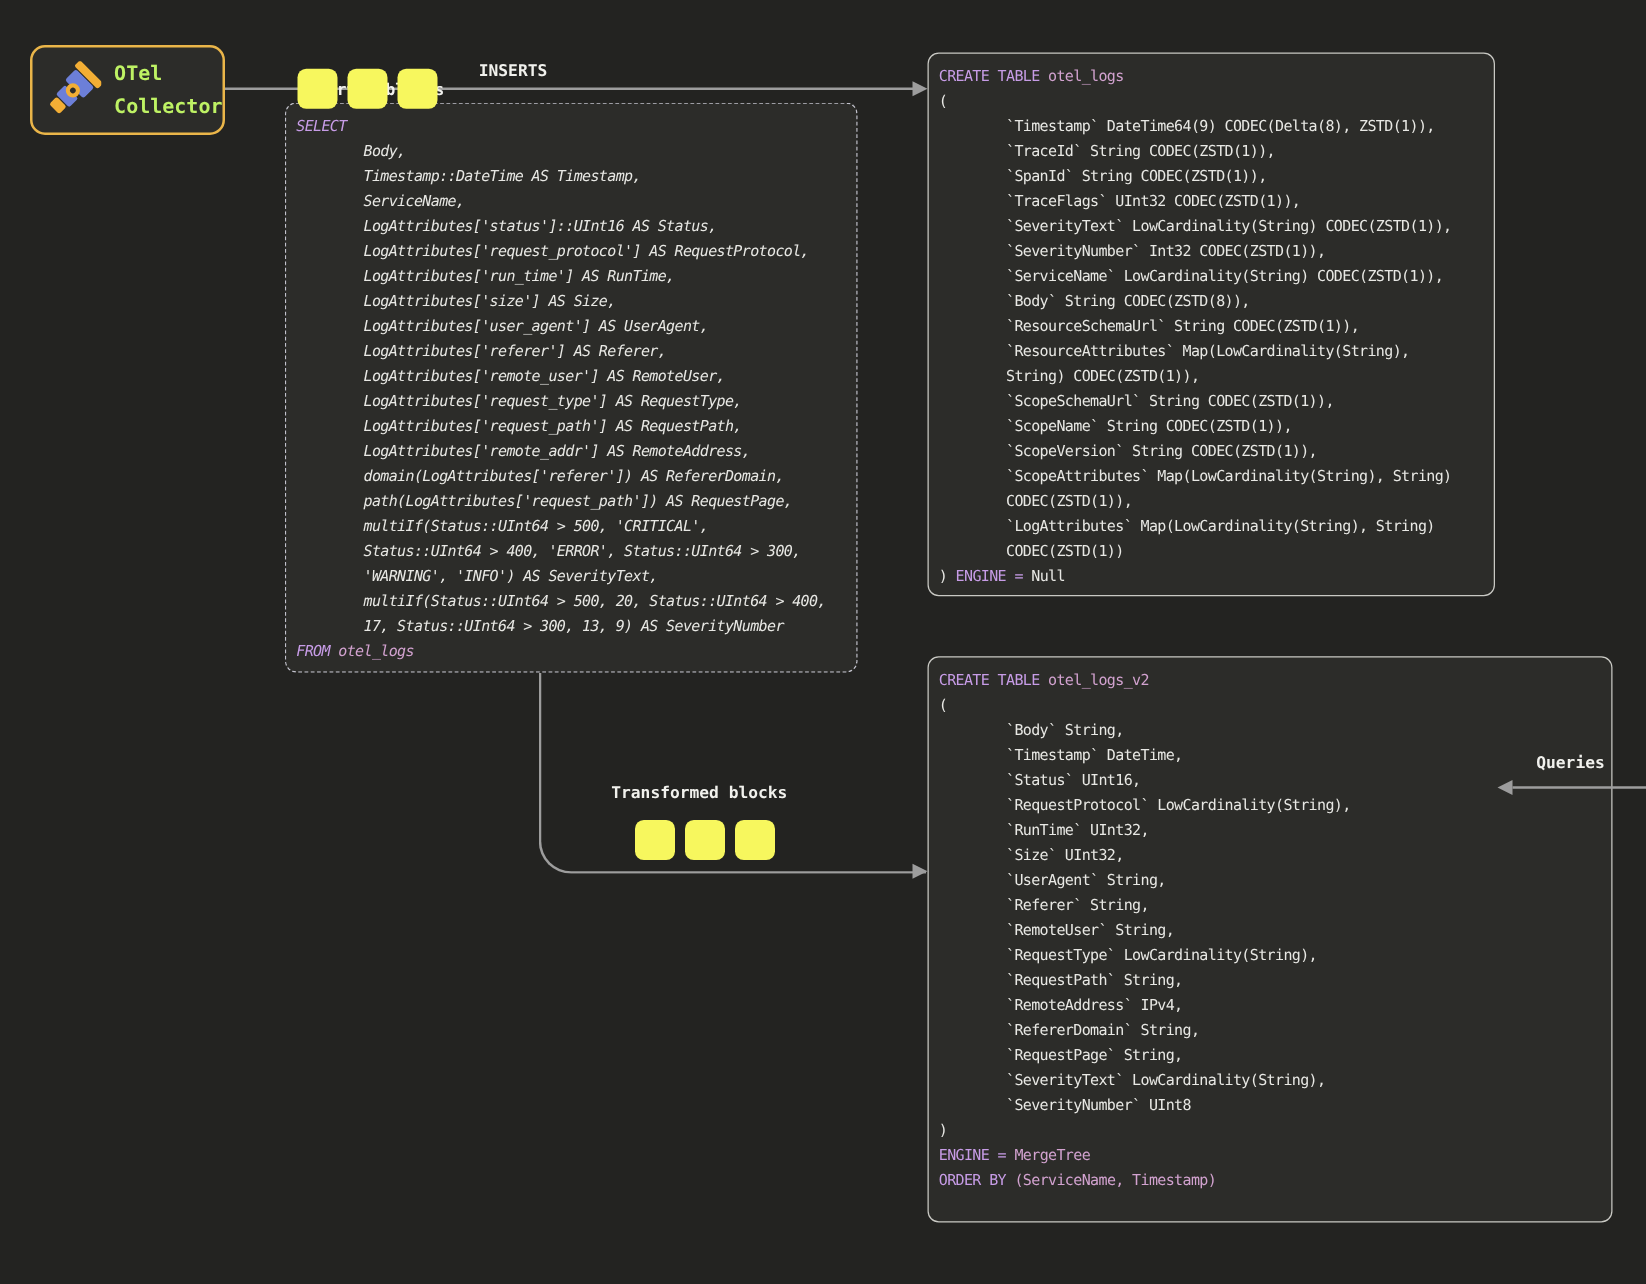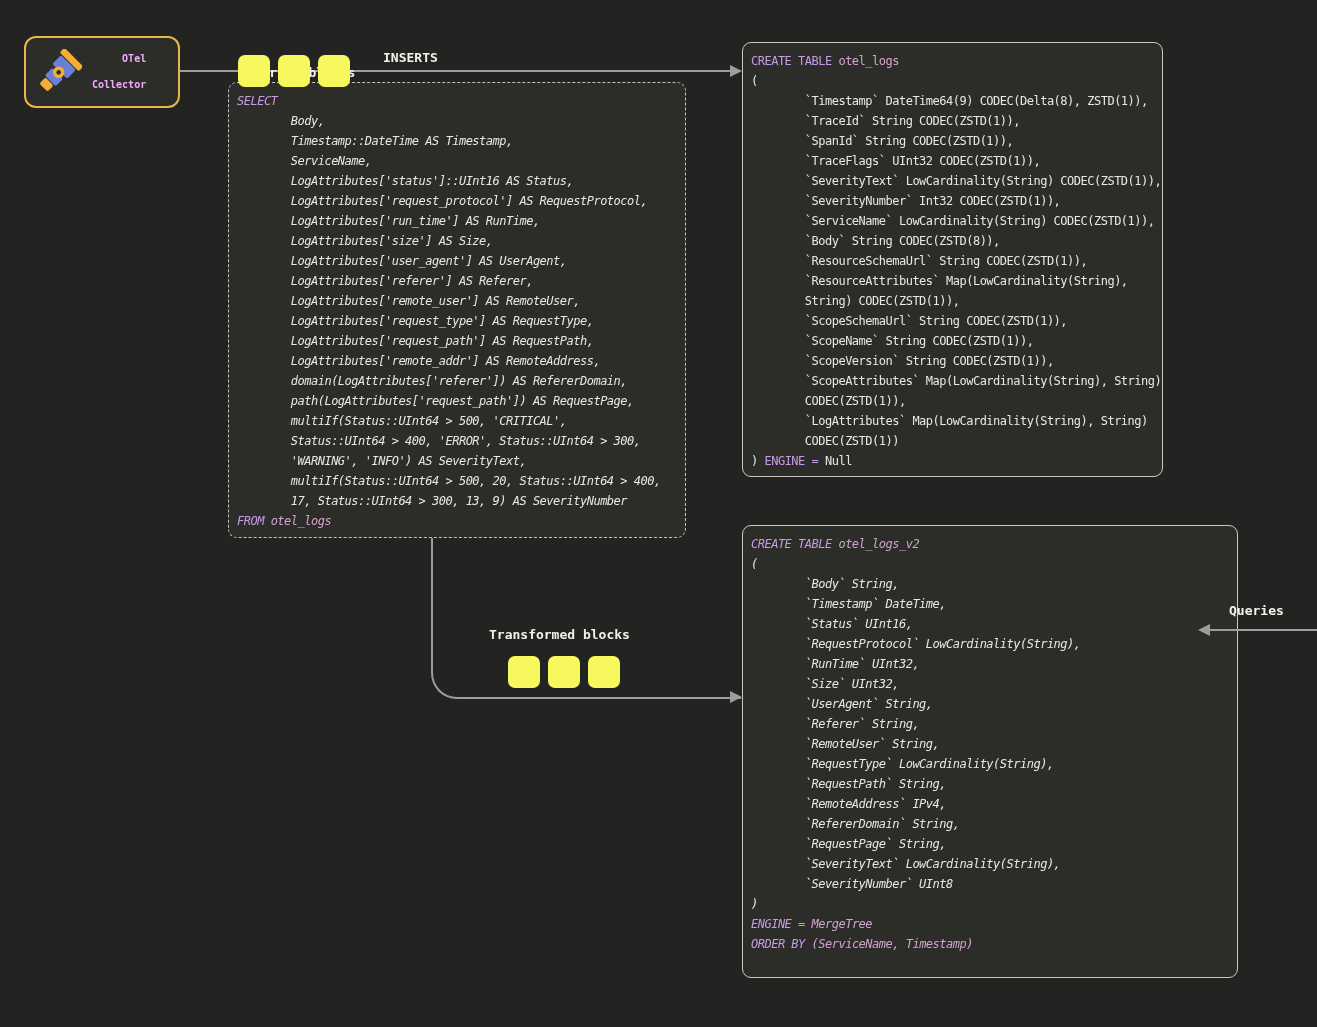--- a/index.html
+++ b/index.html
@@ -23,21 +23,21 @@
   .elbow{position:absolute;box-sizing:border-box;
          border-left:2px solid var(--connector,#9d9d9d);
          border-bottom:2px solid var(--connector,#9d9d9d);
          border-bottom-left-radius:26px;}
   .blocks{position:absolute;display:flex;gap:8px;}
   .block{width:32px;height:32px;border-radius:7px;background:var(--block-color,#f7f75e);}
   .otel-box{position:absolute;left:24px;top:36px;width:156px;height:72px;box-sizing:border-box;
             border:2px solid var(--collector-border,#eab549);border-radius:12px;
             background:var(--box-background,#2c2c29);
             display:flex;align-items:center;padding-left:10px;gap:10px;}
-  .otel-text{color:#f0abfc;font-size:10px;font-weight:bold;line-height:26px;text-align:right;}
+  .otel-text{color:#bef264;font-size:16px;font-weight:bold;line-height:26px;}
 </style>
 </head>
 <body>
 
 <div class="canvas">
 
   <div class="otel-box">
     <svg width="46" height="46" viewBox="0 0 48 48">
       <g transform="rotate(-45 24 24)">
         <rect x="1" y="18" width="9" height="12" rx="2" fill="#f2ae35"></rect>
@@ -83,21 +83,21 @@
       <div class="code-line"><span class="seg-pl">        17, Status::UInt64 &gt; 300, 13, 9) AS SeverityNumber</span></div>
       <div class="code-line"><span class="seg-kw">FROM </span><span class="seg-id">otel_logs</span></div>
     </div>
 
   <div class="blocks" style="left:238px;top:55px;">
       <div class="block"></div>
       <div class="block"></div>
       <div class="block"></div>
     </div>
 
-  <div class="code-box solid" style="left:742px;top:42px;width:421px;height:435px;">
+  <div class="code-box solid" style="left:742px;top:42px;width:454px;height:435px;">
       <div class="code-line"><span class="seg-kw">CREATE TABLE </span><span class="seg-id">otel_logs</span></div>
       <div class="code-line"><span class="seg-pl">(</span></div>
       <div class="code-line"><span class="seg-pl">        `Timestamp` DateTime64(9) CODEC(Delta(8), ZSTD(1)),</span></div>
       <div class="code-line"><span class="seg-pl">        `TraceId` String CODEC(ZSTD(1)),</span></div>
       <div class="code-line"><span class="seg-pl">        `SpanId` String CODEC(ZSTD(1)),</span></div>
       <div class="code-line"><span class="seg-pl">        `TraceFlags` UInt32 CODEC(ZSTD(1)),</span></div>
       <div class="code-line"><span class="seg-pl">        `SeverityText` LowCardinality(String) CODEC(ZSTD(1)),</span></div>
       <div class="code-line"><span class="seg-pl">        `SeverityNumber` Int32 CODEC(ZSTD(1)),</span></div>
       <div class="code-line"><span class="seg-pl">        `ServiceName` LowCardinality(String) CODEC(ZSTD(1)),</span></div>
       <div class="code-line"><span class="seg-pl">        `Body` String CODEC(ZSTD(8)),</span></div>
@@ -116,21 +116,21 @@
 
   <div class="elbow" style="left:431px;top:538px;width:310px;height:161px;"></div>
   <div class="arr arr-r" style="left:730px;top:691px;"></div>
   <div class="lbl" style="left:489px;top:627px;">Transformed blocks</div>
   <div class="blocks" style="left:508px;top:656px;">
       <div class="block"></div>
       <div class="block"></div>
       <div class="block"></div>
     </div>
 
-  <div class="code-box solid" style="left:742px;top:525px;width:496px;height:453px;font-style:italic;">
+  <div class="code-box solid" style="left:742px;top:525px;width:548px;height:453px;">
       <div class="code-line"><span class="seg-kw">CREATE TABLE </span><span class="seg-id">otel_logs_v2</span></div>
       <div class="code-line"><span class="seg-pl">(</span></div>
       <div class="code-line"><span class="seg-pl">        `Body` String,</span></div>
       <div class="code-line"><span class="seg-pl">        `Timestamp` DateTime,</span></div>
       <div class="code-line"><span class="seg-pl">        `Status` UInt16,</span></div>
       <div class="code-line"><span class="seg-pl">        `RequestProtocol` LowCardinality(String),</span></div>
       <div class="code-line"><span class="seg-pl">        `RunTime` UInt32,</span></div>
       <div class="code-line"><span class="seg-pl">        `Size` UInt32,</span></div>
       <div class="code-line"><span class="seg-pl">        `UserAgent` String,</span></div>
       <div class="code-line"><span class="seg-pl">        `Referer` String,</span></div>

